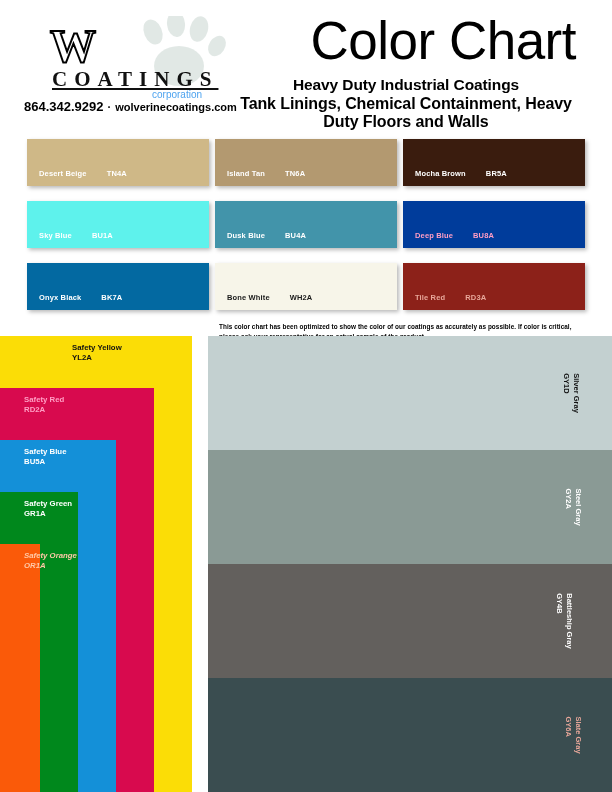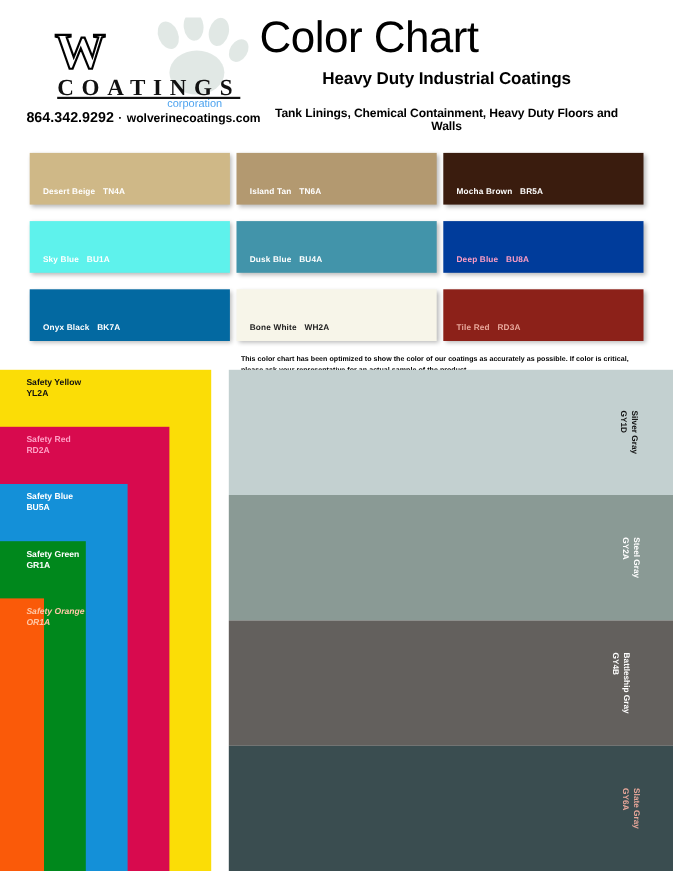--- a/index.html
+++ b/index.html
@@ -92,37 +92,37 @@
   #contact .sep { font-size: 11px; padding: 0 4px; }
   #contact .site { font-size: 11px; font-weight: bold; }
 
   #title-block {
     position: absolute;
     right: 36px; top: 14px;
     text-align: center;
     width: 340px;
   }
   #doc-title {
-    font-size: 40px;
+    font-size: 53px;
     letter-spacing: -0.5px;
     line-height: 1.0;
     font-weight: normal;
     margin: 0;
-    text-align: left;
+    text-align: right;
   }
   #subtitle-1 {
     font-size: 15.5px;
     font-weight: bold;
     margin-top: 9px;
     letter-spacing: -0.1px;
   }
   #subtitle-2 {
-    font-size: 11px;
-    font-weight: bold;
-    margin-top: 16px;
+    font-size: 16px;
+    font-weight: bold;
+    margin-top: 1px;
     letter-spacing: -0.1px;
   }
 
   
   #swatch-grid {
     position: absolute;
     left: 27px; top: 139px;
     width: 558px;
   }
   .swatch-row { position: relative; height: 62px; }
@@ -137,21 +137,21 @@
   .swatch.col2 { left: 376px; }
   .swatch-label {
     position: absolute;
     left: 12px;
     bottom: 8px;
     font-size: 7.5px;
     font-weight: bold;
     letter-spacing: 0.15px;
     white-space: nowrap;
   }
-  .swatch-label .code { padding-left: 7px; }
+  .swatch-label .code { padding-left: 20px; }
 
   #disclaimer {
     position: absolute;
     left: 219px; top: 322px;
     width: 368px;
     font-size: 6.4px;
     font-weight: bold;
     line-height: 1.52;
     letter-spacing: 0.05px;
   }
@@ -282,21 +282,21 @@
         <div>GY4B</div>
       </div>
     </div>
     <div class="gray-panel" style="top: 342px; height: 114px; background: rgb(58, 77, 80);">
       <div class="gray-label" style="color: rgb(232, 167, 154);">
         <div>Slate Gray</div>
         <div>GY6A</div>
       </div>
     </div>
     <div class="safety-block" style="width: 192px; top: 0px; height: 456px; background: rgb(251, 221, 6); z-index: 10;">
-      <div class="safety-label" style="color: rgb(17, 17, 17);">
+      <div class="safety-label" style="color: rgb(17, 17, 17); margin-left: 48px;">
         <div>Safety Yellow</div>
         <div>YL2A</div>
       </div>
     </div>
     <div class="safety-block" style="width: 154px; top: 52px; height: 404px; background: rgb(216, 10, 78); z-index: 11;">
       <div class="safety-label" style="color: rgb(255, 158, 196);">
         <div>Safety Red</div>
         <div>RD2A</div>
       </div>
     </div>

